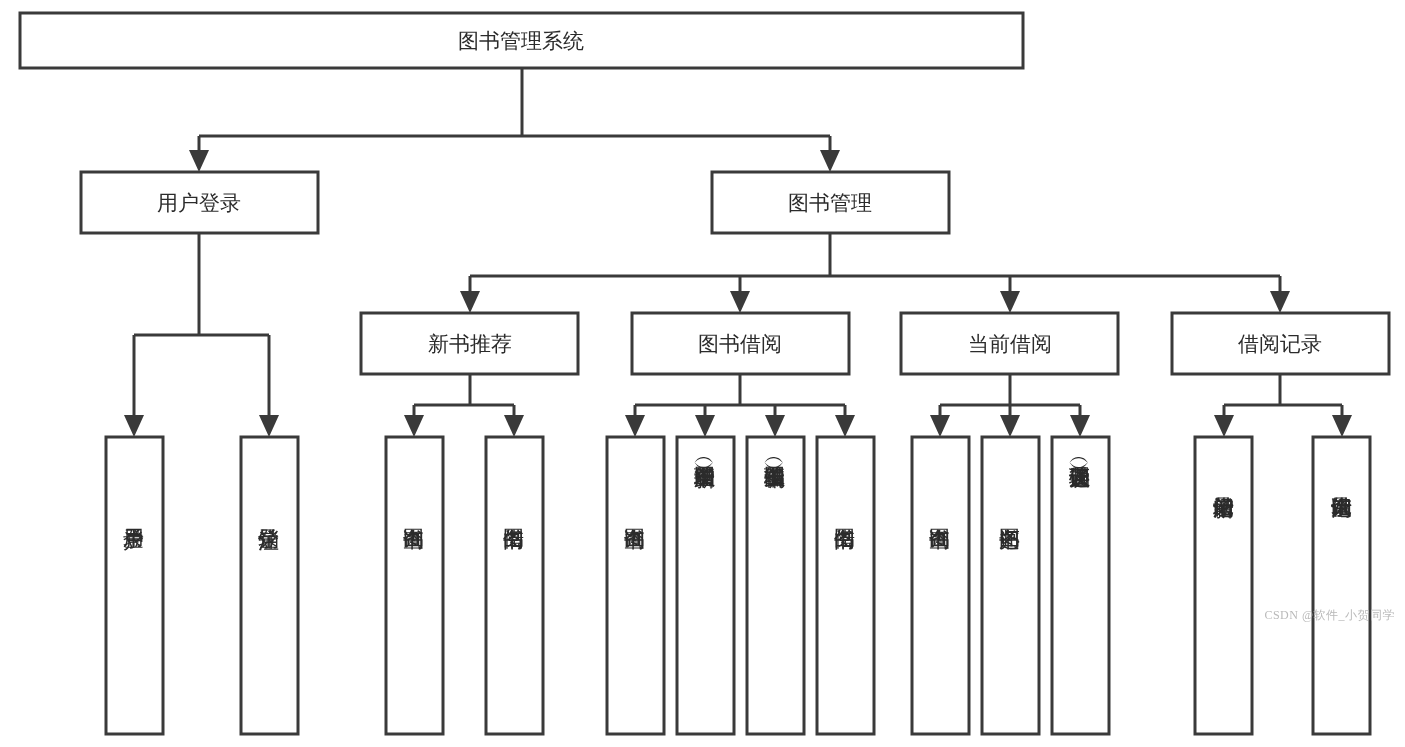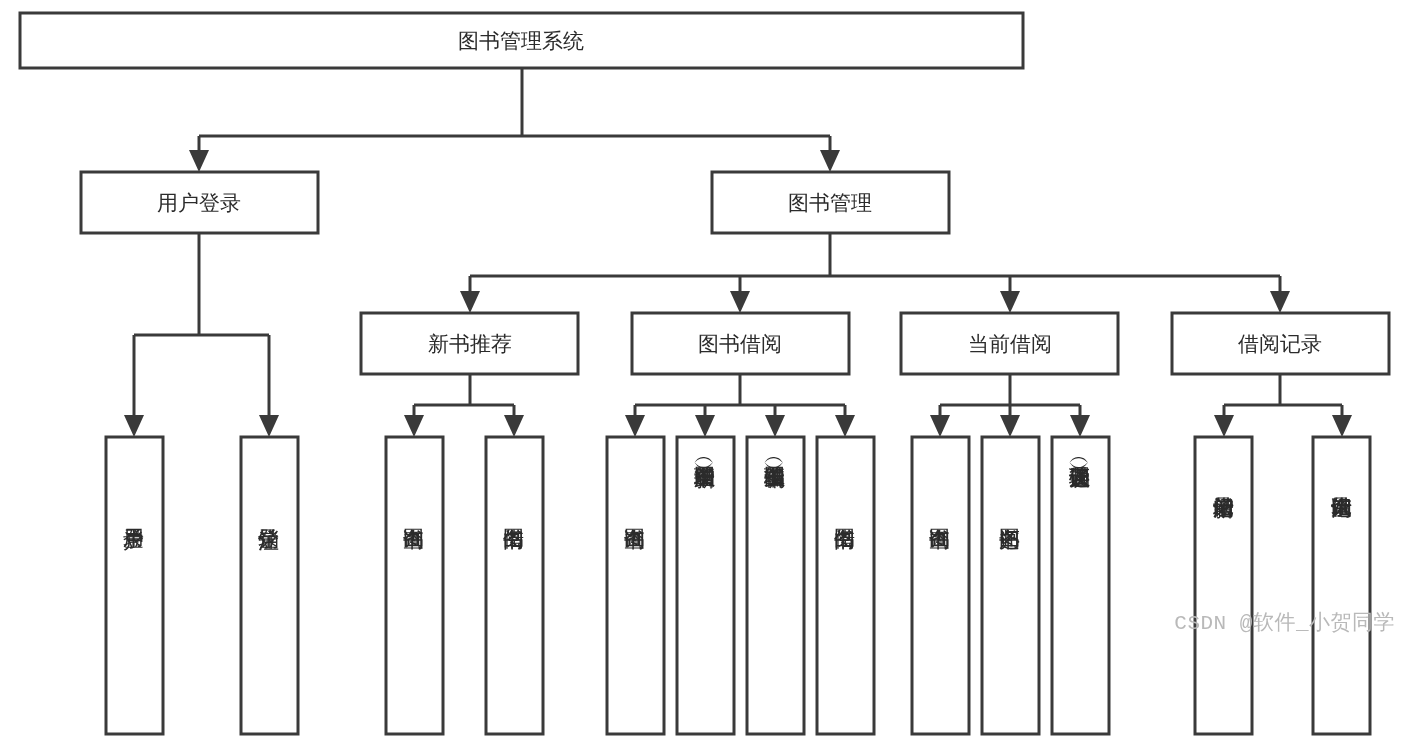--- a/index.html
+++ b/index.html
@@ -50,23 +50,23 @@
   }
   .node-label-v {
     font-family: "Liberation Sans", "DejaVu Sans", sans-serif;
     font-size: 21px;
     fill: #2b2b2b;
     text-anchor: middle;
   }
   .watermark {
     position: absolute;
     right: 10px;
-    bottom: 6px;
-    font-family: Liberation Mono, monospace;
-    font-size: 21px;
+    bottom: 18px;
+    font-family: Liberation Serif, serif;
+    font-size: 12px;
     color: #b9b9b9;
     letter-spacing: 0.5px;
     white-space: nowrap;
     user-select: none;
   }
 </style>
 </head>
 <body>
 
 <div id="diagram-root">

